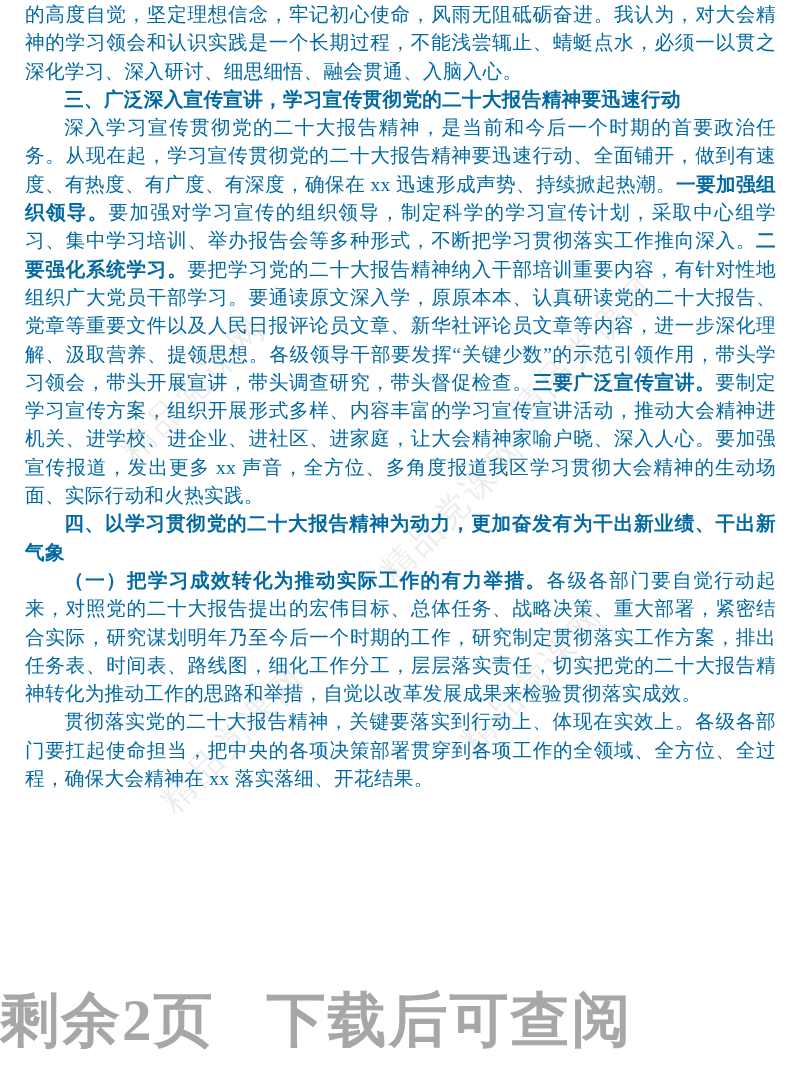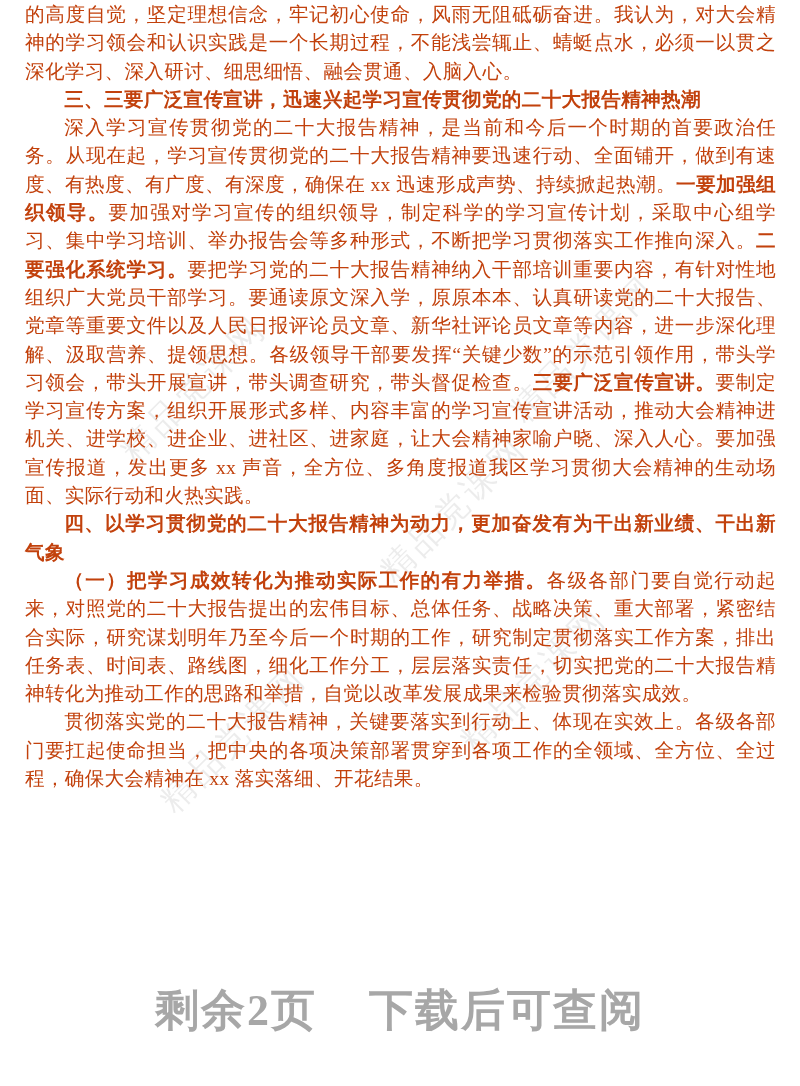--- a/index.html
+++ b/index.html
@@ -9,21 +9,21 @@
     height: 1086px;
     background: #ffffff;
     overflow: hidden;
     font-family: "Liberation Serif", "DejaVu Serif", serif;
   }
   .doc-body {
     position: absolute;
     left: 25px;
     right: 24px;
     top: 1px;
-    color: #c2410c;
+    color: #0369a1;
   }
   .para {
     margin: 0;
     font-size: 19.6px;
     line-height: 28.3px;
     text-align: justify;
     text-justify: inter-character;
     letter-spacing: 0.3px;
   }
   .para.indent { text-indent: 2em; }
@@ -41,22 +41,22 @@
     transform: rotate(-45deg);
     transform-origin: left top;
     white-space: nowrap;
     letter-spacing: 4px;
   }
   .footer-notice {
     position: absolute;
     left: 0;
     right: 0;
     top: 981px;
-    text-align: center;
-    font-size: 44px;
+    text-align: left;
+    font-size: 59px;
     font-weight: bold;
     color: #a7a7a7;
     letter-spacing: 2px;
     font-family: "Liberation Serif", "DejaVu Serif", serif;
   }
   .footer-gap { display: inline-block; width: 52px; }
 </style>
 </head>
 <body>
 
@@ -65,21 +65,21 @@
   <div class="watermark-layer">
       <span class="wm" style="left: 110px; top: 440px;">精品党课网</span>
       <span class="wm" style="left: 500px; top: 400px;">精品党课网</span>
       <span class="wm" style="left: 150px; top: 790px;">精品党课网</span>
       <span class="wm" style="left: 450px; top: 730px;">精品党课网</span>
       <span class="wm" style="left: 370px; top: 560px;">精品党课网</span>
     </div>
 
   <div class="doc-body">
       <p class="para"><span>的高度自觉，坚定理想信念，牢记初心使命，风雨无阻砥砺奋进。我认为，对大会精神的学习领会和认识实践是一个长期过程，不能浅尝辄止、蜻蜓点水，必须一以贯之深化学习、深入研讨、细思细悟、融会贯通、入脑入心。</span></p>
-      <p class="para indent"><span class="run-bold">三、三要广泛宣传宣讲，迅速兴起学习宣传贯彻党的二十大报告精神热潮</span></p>
+      <p class="para indent"><span class="run-bold">三、广泛深入宣传宣讲，学习宣传贯彻党的二十大报告精神要迅速行动</span></p>
       <p class="para indent"><span>深入学习宣传贯彻党的二十大报告精神，是当前和今后一个时期的首要政治任务。从现在起，学习宣传贯彻党的二十大报告精神要迅速行动、全面铺开，做到有速度、有热度、有广度、有深度，确保在 xx 迅速形成声势、持续掀起热潮。</span><span class="run-bold">一要加强组织领导。</span><span>要加强对学习宣传的组织领导，制定科学的学习宣传计划，采取中心组学习、集中学习培训、举办报告会等多种形式，不断把学习贯彻落实工作推向深入。</span><span class="run-bold">二要强化系统学习。</span><span>要把学习党的二十大报告精神纳入干部培训重要内容，有针对性地组织广大党员干部学习。要通读原文深入学，原原本本、认真研读党的二十大报告、党章等重要文件以及人民日报评论员文章、新华社评论员文章等内容，进一步深化理解、汲取营养、提领思想。各级领导干部要发挥“关键少数”的示范引领作用，带头学习领会，带头开展宣讲，带头调查研究，带头督促检查。</span><span class="run-bold">三要广泛宣传宣讲。</span><span>要制定学习宣传方案，组织开展形式多样、内容丰富的学习宣传宣讲活动，推动大会精神进机关、进学校、进企业、进社区、进家庭，让大会精神家喻户晓、深入人心。要加强宣传报道，发出更多 xx 声音，全方位、多角度报道我区学习贯彻大会精神的生动场面、实际行动和火热实践。</span></p>
       <p class="para indent"><span class="run-bold">四、以学习贯彻党的二十大报告精神为动力，更加奋发有为干出新业绩、干出新气象</span></p>
       <p class="para indent"><span class="run-bold">（一）把学习成效转化为推动实际工作的有力举措。</span><span>各级各部门要自觉行动起来，对照党的二十大报告提出的宏伟目标、总体任务、战略决策、重大部署，紧密结合实际，研究谋划明年乃至今后一个时期的工作，研究制定贯彻落实工作方案，排出任务表、时间表、路线图，细化工作分工，层层落实责任，切实把党的二十大报告精神转化为推动工作的思路和举措，自觉以改革发展成果来检验贯彻落实成效。</span></p>
       <p class="para indent"><span>贯彻落实党的二十大报告精神，关键要落实到行动上、体现在实效上。各级各部门要扛起使命担当，把中央的各项决策部署贯穿到各项工作的全领域、全方位、全过程，确保大会精神在 xx 落实落细、开花结果。</span></p>
     </div>
 
   <div class="footer-notice">
     <span>剩余2页</span><span class="footer-gap"></span><span>下载后可查阅</span>
   </div>
 

